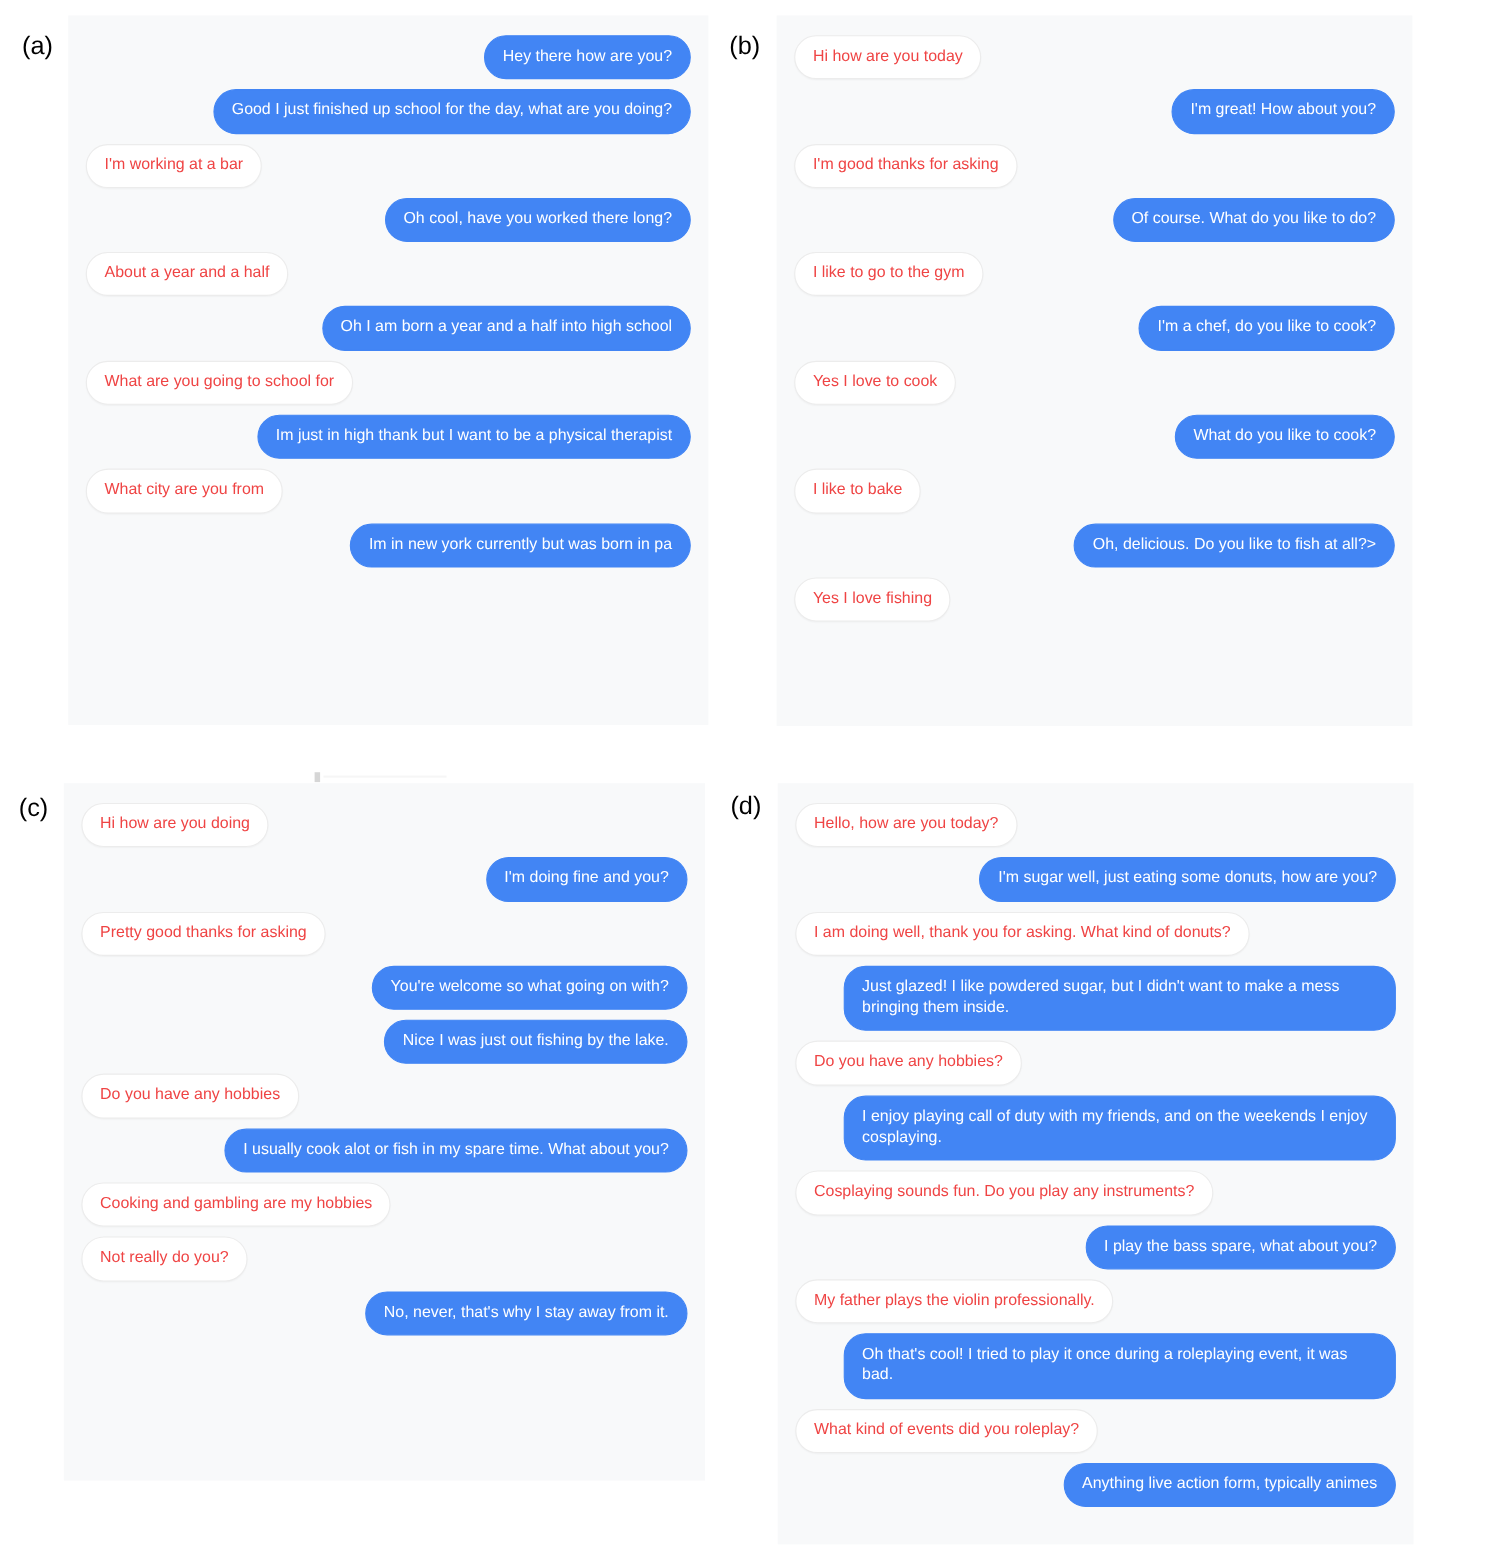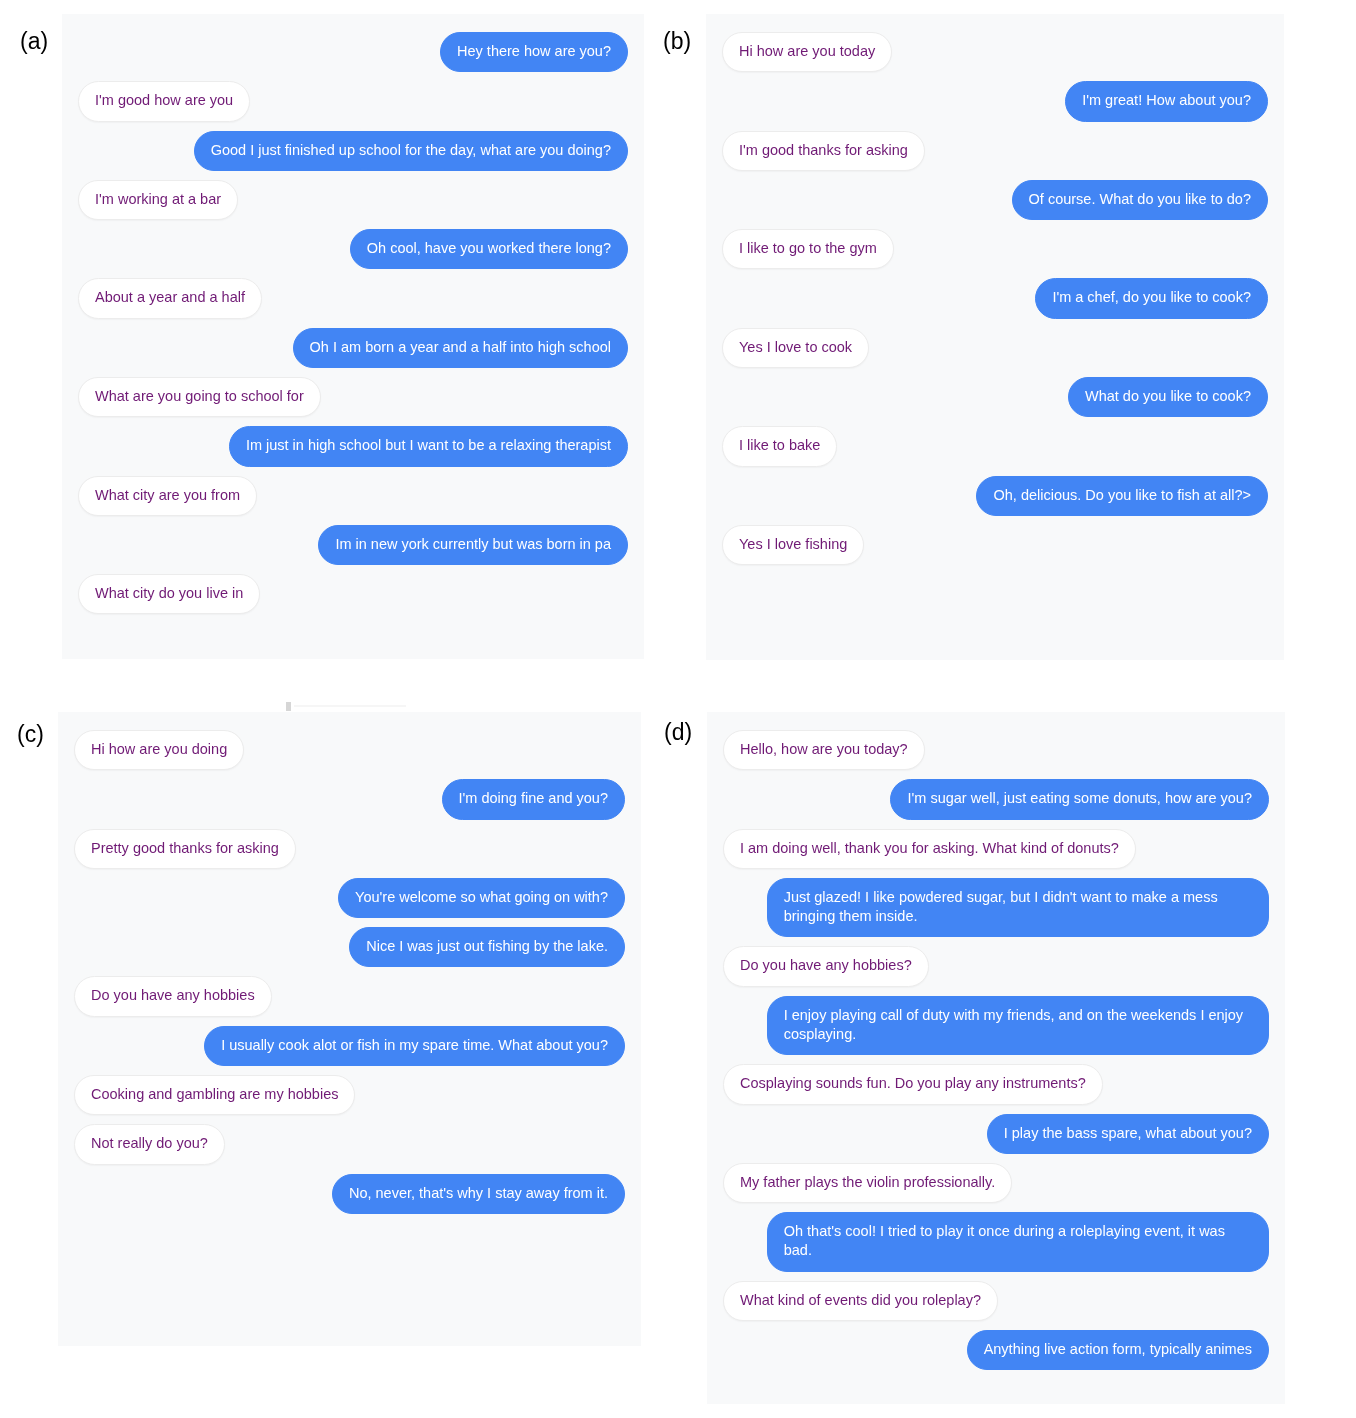--- a/index.html
+++ b/index.html
@@ -55,21 +55,21 @@
     padding: 9px 16px 10px 16px;
     max-width: 92%;
     word-wrap: break-word;
     white-space: normal;
   }
   .bubble.one-line { border-radius: 999px; }
   .bubble.multi-line { border-radius: 20px; }
 
   .bubble.them {
     background: #ffffff;
-    color: #701a75;
+    color: #ef4444;
     border: 1px solid #ececec;
     box-shadow: 0 1px 1.5px rgba(0,0,0,0.035);
   }
   .bubble.me {
     background: #4285f4;
     color: #ffffff;
     border: 1px solid #4285f4;
   }
 
   
@@ -109,52 +109,46 @@
 </head>
 <body>
 
 <div class="figure">
 
   <div class="panel-label" id="label-a">(a)</div>
   <div class="chat-panel" id="panel-a">
       <div class="chat-row right">
         <div class="bubble me one-line">Hey there how are you?</div>
       </div>
-      <div class="chat-row left">
-        <div class="bubble them one-line">I'm good how are you</div>
-      </div>
       <div class="chat-row right">
         <div class="bubble me one-line">Good I just finished up school for the day, what are you doing?</div>
       </div>
       <div class="chat-row left">
         <div class="bubble them one-line">I'm working at a bar</div>
       </div>
       <div class="chat-row right">
         <div class="bubble me one-line">Oh cool, have you worked there long?</div>
       </div>
       <div class="chat-row left">
         <div class="bubble them one-line">About a year and a half</div>
       </div>
       <div class="chat-row right">
         <div class="bubble me one-line">Oh I am born a year and a half into high school</div>
       </div>
       <div class="chat-row left">
         <div class="bubble them one-line">What are you going to school for</div>
       </div>
       <div class="chat-row right">
-        <div class="bubble me one-line">Im just in high school but I want to be a relaxing therapist</div>
+        <div class="bubble me one-line">Im just in high thank but I want to be a physical therapist</div>
       </div>
       <div class="chat-row left">
         <div class="bubble them one-line">What city are you from</div>
       </div>
       <div class="chat-row right">
         <div class="bubble me one-line">Im in new york currently but was born in pa</div>
-      </div>
-      <div class="chat-row left">
-        <div class="bubble them one-line">What city do you live in</div>
       </div>
     </div>
 
   <div class="panel-label" id="label-b">(b)</div>
   <div class="chat-panel" id="panel-b">
       <div class="chat-row left">
         <div class="bubble them one-line">Hi how are you today</div>
       </div>
       <div class="chat-row right">
         <div class="bubble me one-line">I'm great! How about you?</div>

